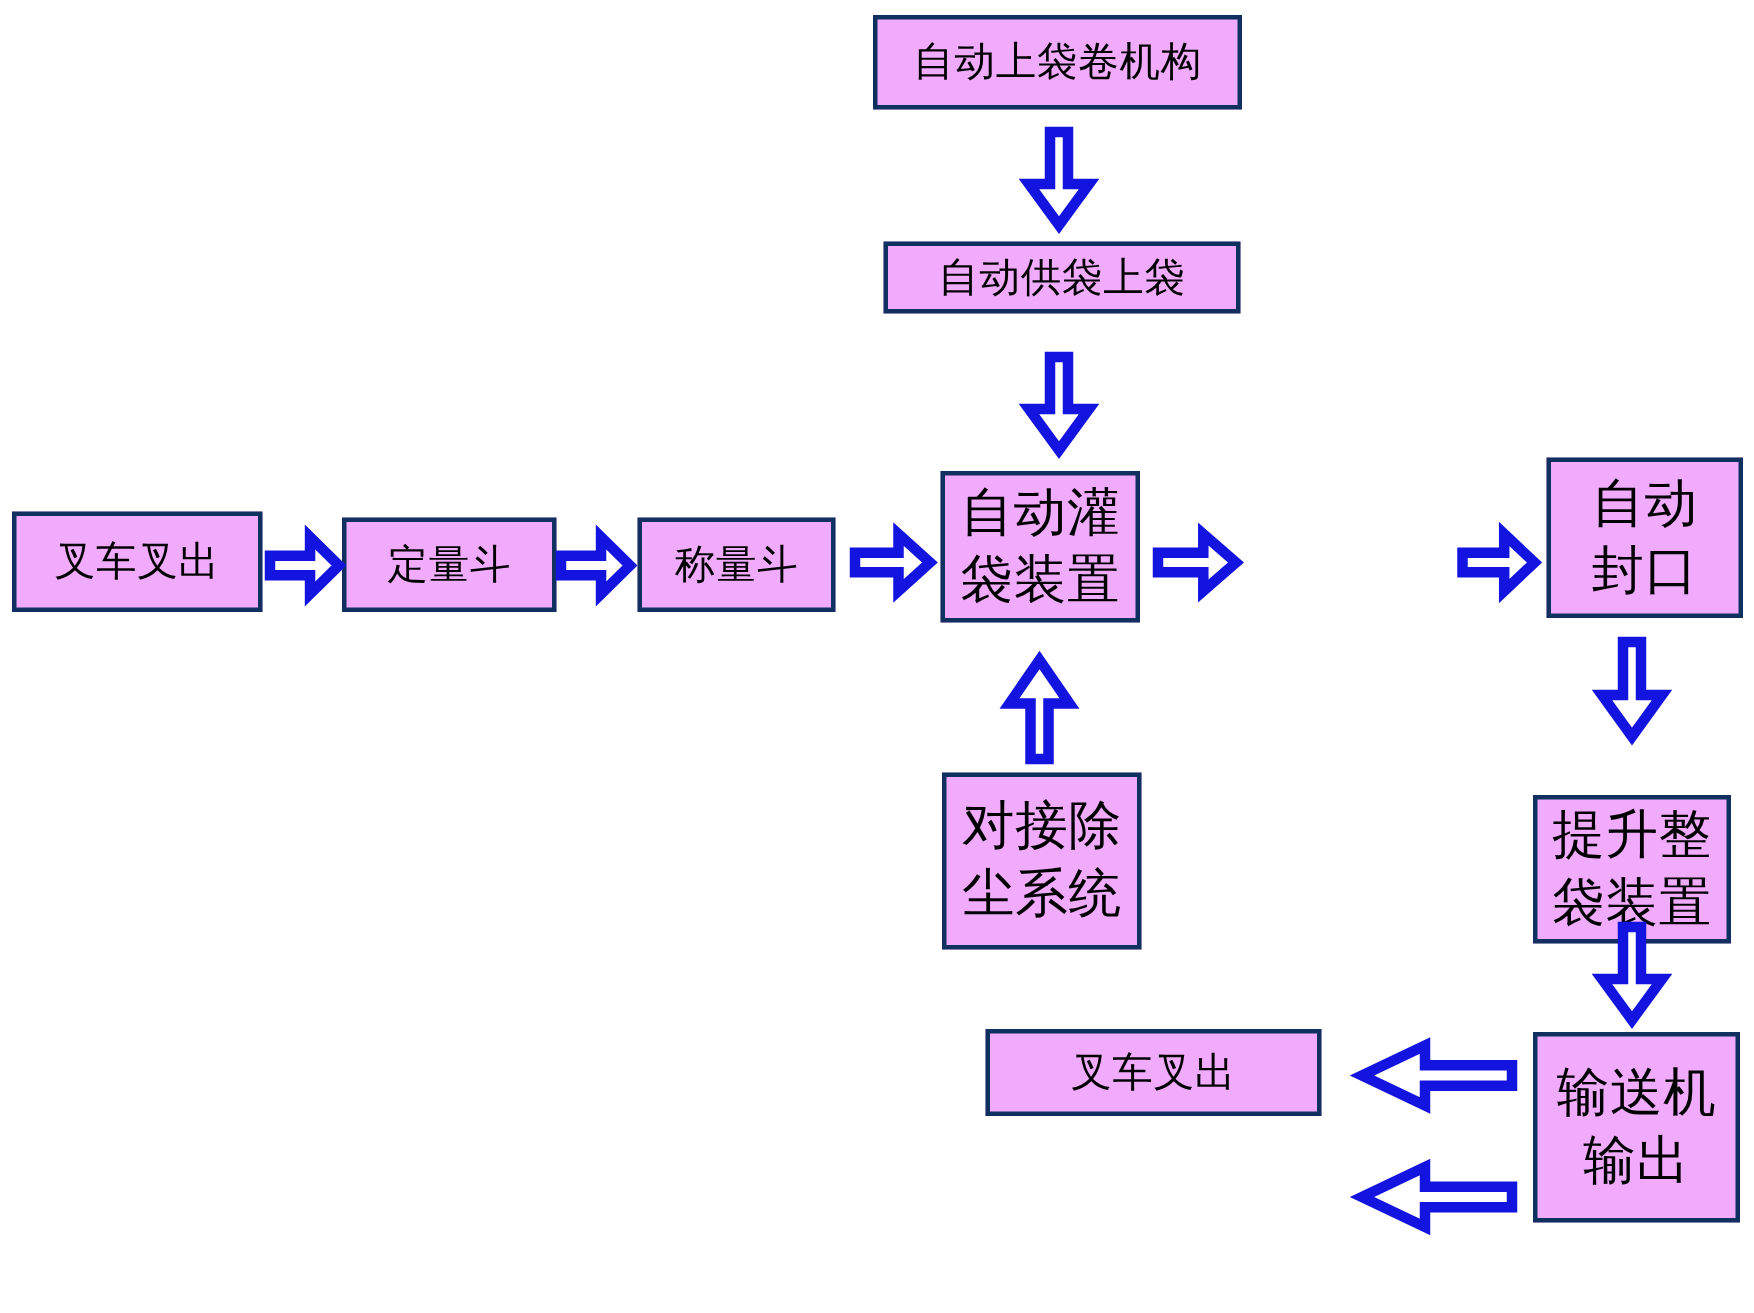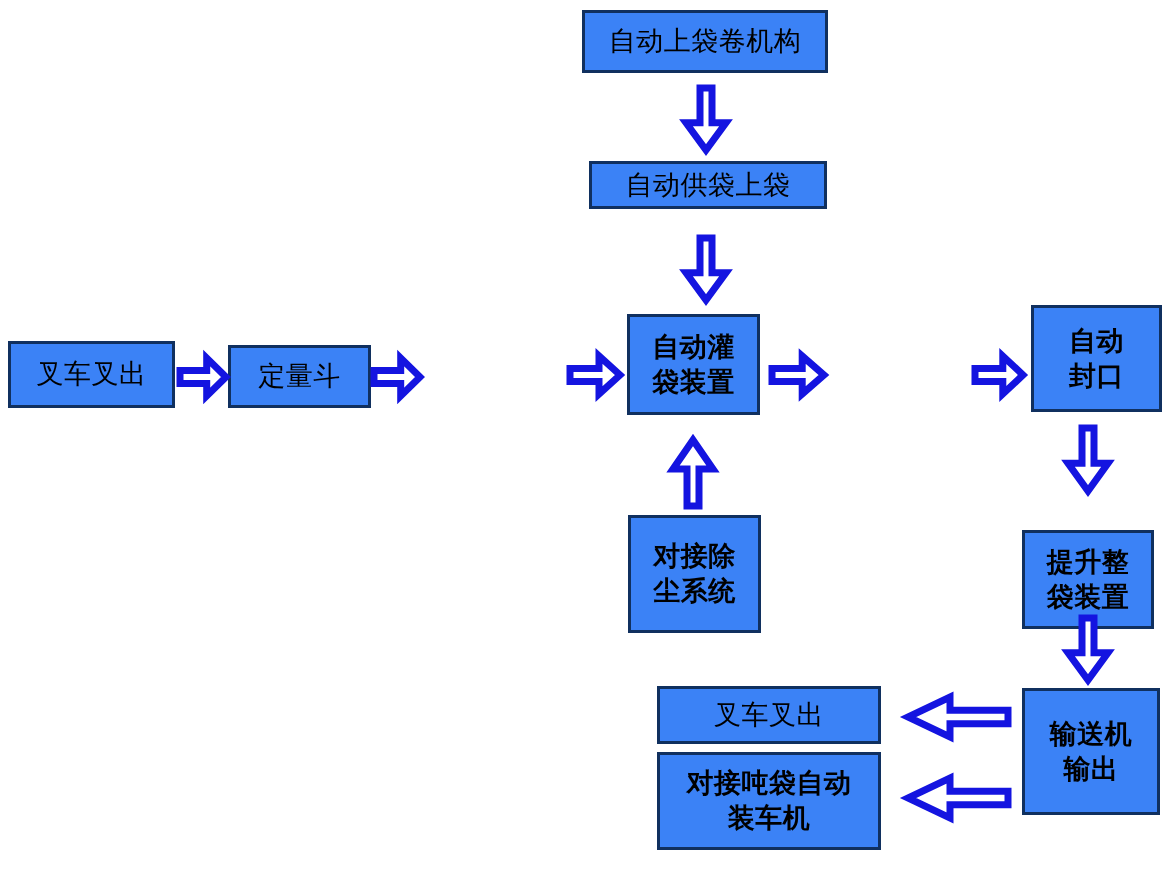--- a/index.html
+++ b/index.html
@@ -15,68 +15,67 @@
     position: relative;
     width: 1169px;
     height: 875px;
     background: #ffffff;
     overflow: hidden;
   }
   .node {
     position: absolute;
     box-sizing: border-box;
     border: 3px solid #10305f;
-    background: #3b82f6;
+    background: #f0abfc;
     display: flex;
     align-items: center;
     justify-content: center;
     color: #000000;
     line-height: 1.28;
     text-align: center;
     font-family: "Liberation Serif", "DejaVu Serif", serif;
     font-size: 27px;
     letter-spacing: 0.5px;
     white-space: pre-line;
     padding: 0 6px;
   }
   .node.wide  { font-size: 27px; }
-  .node.two   { font-size: 27px; font-weight: bold; }
+  .node.two   { font-size: 35px; }
   .arrow {
     position: absolute;
     overflow: visible;
   }
   .arrow svg { display: block; overflow: visible; }
   .arrow polygon {
     fill: #ffffff;
     stroke: #1414e0;
     stroke-width: 7;
     stroke-linejoin: miter;
   }
 </style>
 </head>
 <body>
 
 <div id="canvas" style="background: rgb(255, 255, 255);">
     <div class="node wide" style="left: 582px; top: 10px; width: 246px; height: 63px; border-color: rgb(16, 48, 95); color: rgb(0, 0, 0);">自动上袋卷机构</div>
     <div class="node wide" style="left: 589px; top: 161px; width: 238px; height: 48px; border-color: rgb(16, 48, 95); color: rgb(0, 0, 0);">自动供袋上袋</div>
     <div class="node wide" style="left: 8px; top: 341px; width: 167px; height: 67px; border-color: rgb(16, 48, 95); color: rgb(0, 0, 0);">叉车叉出</div>
     <div class="node wide" style="left: 228px; top: 345px; width: 143px; height: 63px; border-color: rgb(16, 48, 95); color: rgb(0, 0, 0);">定量斗</div>
+    <div class="node wide" style="left: 425px; top: 345px; width: 132px; height: 63px; border-color: rgb(16, 48, 95); color: rgb(0, 0, 0);">称量斗</div>
     <div class="node two" style="left: 627px; top: 314px; width: 133px; height: 101px; border-color: rgb(16, 48, 95); color: rgb(0, 0, 0);">自动灌
 袋装置</div>
     <div class="node two" style="left: 1031px; top: 305px; width: 131px; height: 107px; border-color: rgb(16, 48, 95); color: rgb(0, 0, 0);">自动
 封口</div>
     <div class="node two" style="left: 628px; top: 515px; width: 133px; height: 118px; border-color: rgb(16, 48, 95); color: rgb(0, 0, 0);">对接除
 尘系统</div>
     <div class="node two" style="left: 1022px; top: 530px; width: 132px; height: 99px; border-color: rgb(16, 48, 95); color: rgb(0, 0, 0);">提升整
 袋装置</div>
     <div class="node two" style="left: 1022px; top: 688px; width: 138px; height: 127px; border-color: rgb(16, 48, 95); color: rgb(0, 0, 0);">输送机
 输出</div>
     <div class="node wide" style="left: 657px; top: 686px; width: 224px; height: 58px; border-color: rgb(16, 48, 95); color: rgb(0, 0, 0);">叉车叉出</div>
-    <div class="node two" style="left: 657px; top: 752px; width: 224px; height: 98px; border-color: rgb(16, 48, 95); color: rgb(0, 0, 0);">对接吨袋自动
-装车机</div>
     <div class="arrow" style="left: 686px; top: 88px; width: 40px; height: 62px;">
       <svg width="40" height="62" viewBox="0 0 40 62">
         <polygon points="14.0,0.0 14.0,34.7 0.0,34.7 20.0,62.0 40.0,34.7 26.0,34.7 26.0,0.0" fill="#ffffff" stroke="#1414e0" stroke-width="5" stroke-linejoin="miter"></polygon>
       </svg>
     </div>
     <div class="arrow" style="left: 686px; top: 238px; width: 40px; height: 62px;">
       <svg width="40" height="62" viewBox="0 0 40 62">
         <polygon points="14.0,0.0 14.0,34.7 0.0,34.7 20.0,62.0 40.0,34.7 26.0,34.7 26.0,0.0" fill="#ffffff" stroke="#1414e0" stroke-width="5" stroke-linejoin="miter"></polygon>
       </svg>
     </div>

